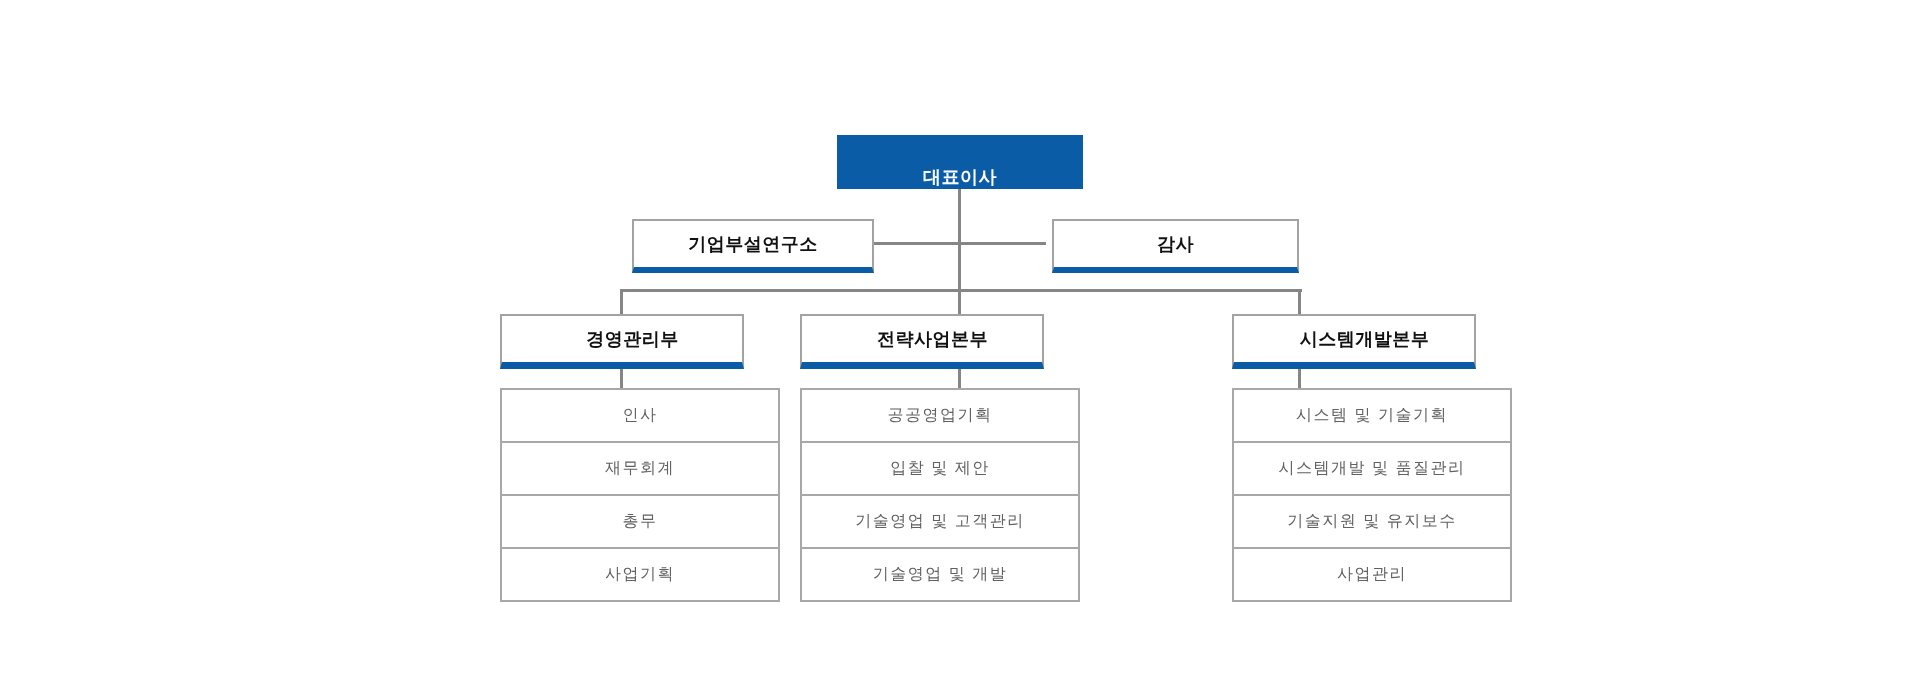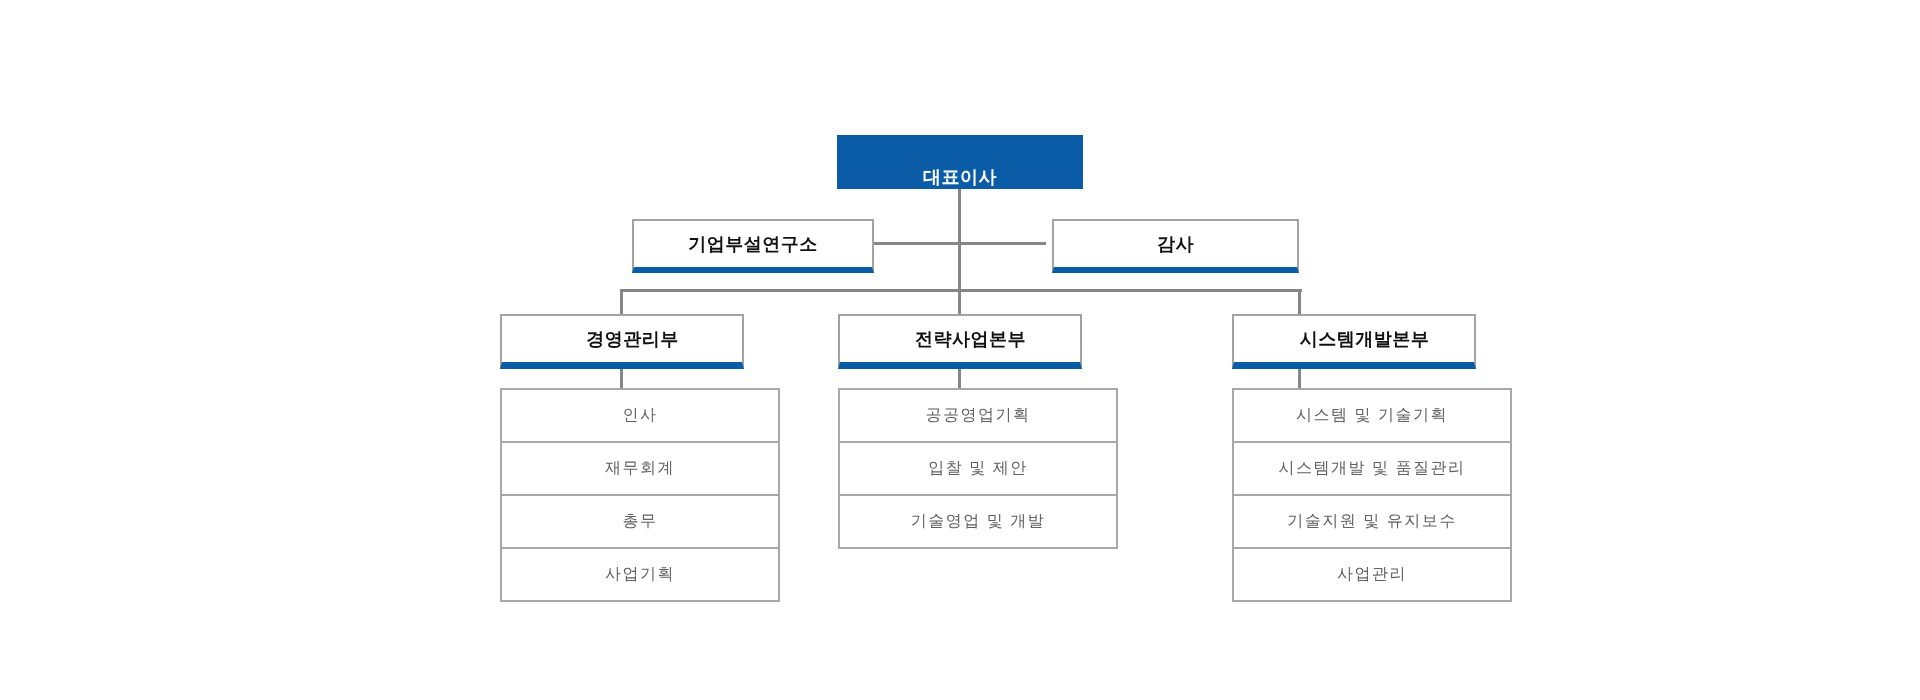--- a/index.html
+++ b/index.html
@@ -40,21 +40,21 @@
     top:219px;height:54px;
     border:2px solid #a3a3a3;
     border-bottom:6px solid #0b5ca6;
     color:#111111;font-weight:bold;font-size:18px;letter-spacing:0.5px;
   }
   #staff-research{left:632px;width:242px;}
   #staff-audit{left:1052px;width:247px;}
   
   .col{position:absolute;top:314px;width:244px;}
   #col-1{left:500px;}
-  #col-2{left:838px;border-radius:25px;}
+  #col-2{left:800px;border-radius:25px;}
   #col-3{left:1232px;}
   .head{
     position:relative;
     box-sizing:border-box;
     height:55px;width:244px;
     border:2px solid #a3a3a3;
     border-bottom:7px solid #0b5ca6;
     display:flex;align-items:center;justify-content:center;
     background:#ffffff;
     color:#111111;font-weight:bold;font-size:18px;letter-spacing:0.5px;padding-left:21px;
@@ -122,20 +122,23 @@
       <span>전략사업본부</span>
     </div>
     <div class="list">
       <div class="item">
           <span>공공영업기획</span>
         </div>
       <div class="item">
           <span>입찰 및 제안</span>
         </div>
       <div class="item">
+          <span>기술영업 및 고객관리</span>
+        </div>
+      <div class="item">
           <span>기술영업 및 개발</span>
         </div>
     </div>
   </div>
 
   <div id="col-3" class="col">
     <div class="head">
       <span>시스템개발본부</span>
     </div>
     <div class="list">

